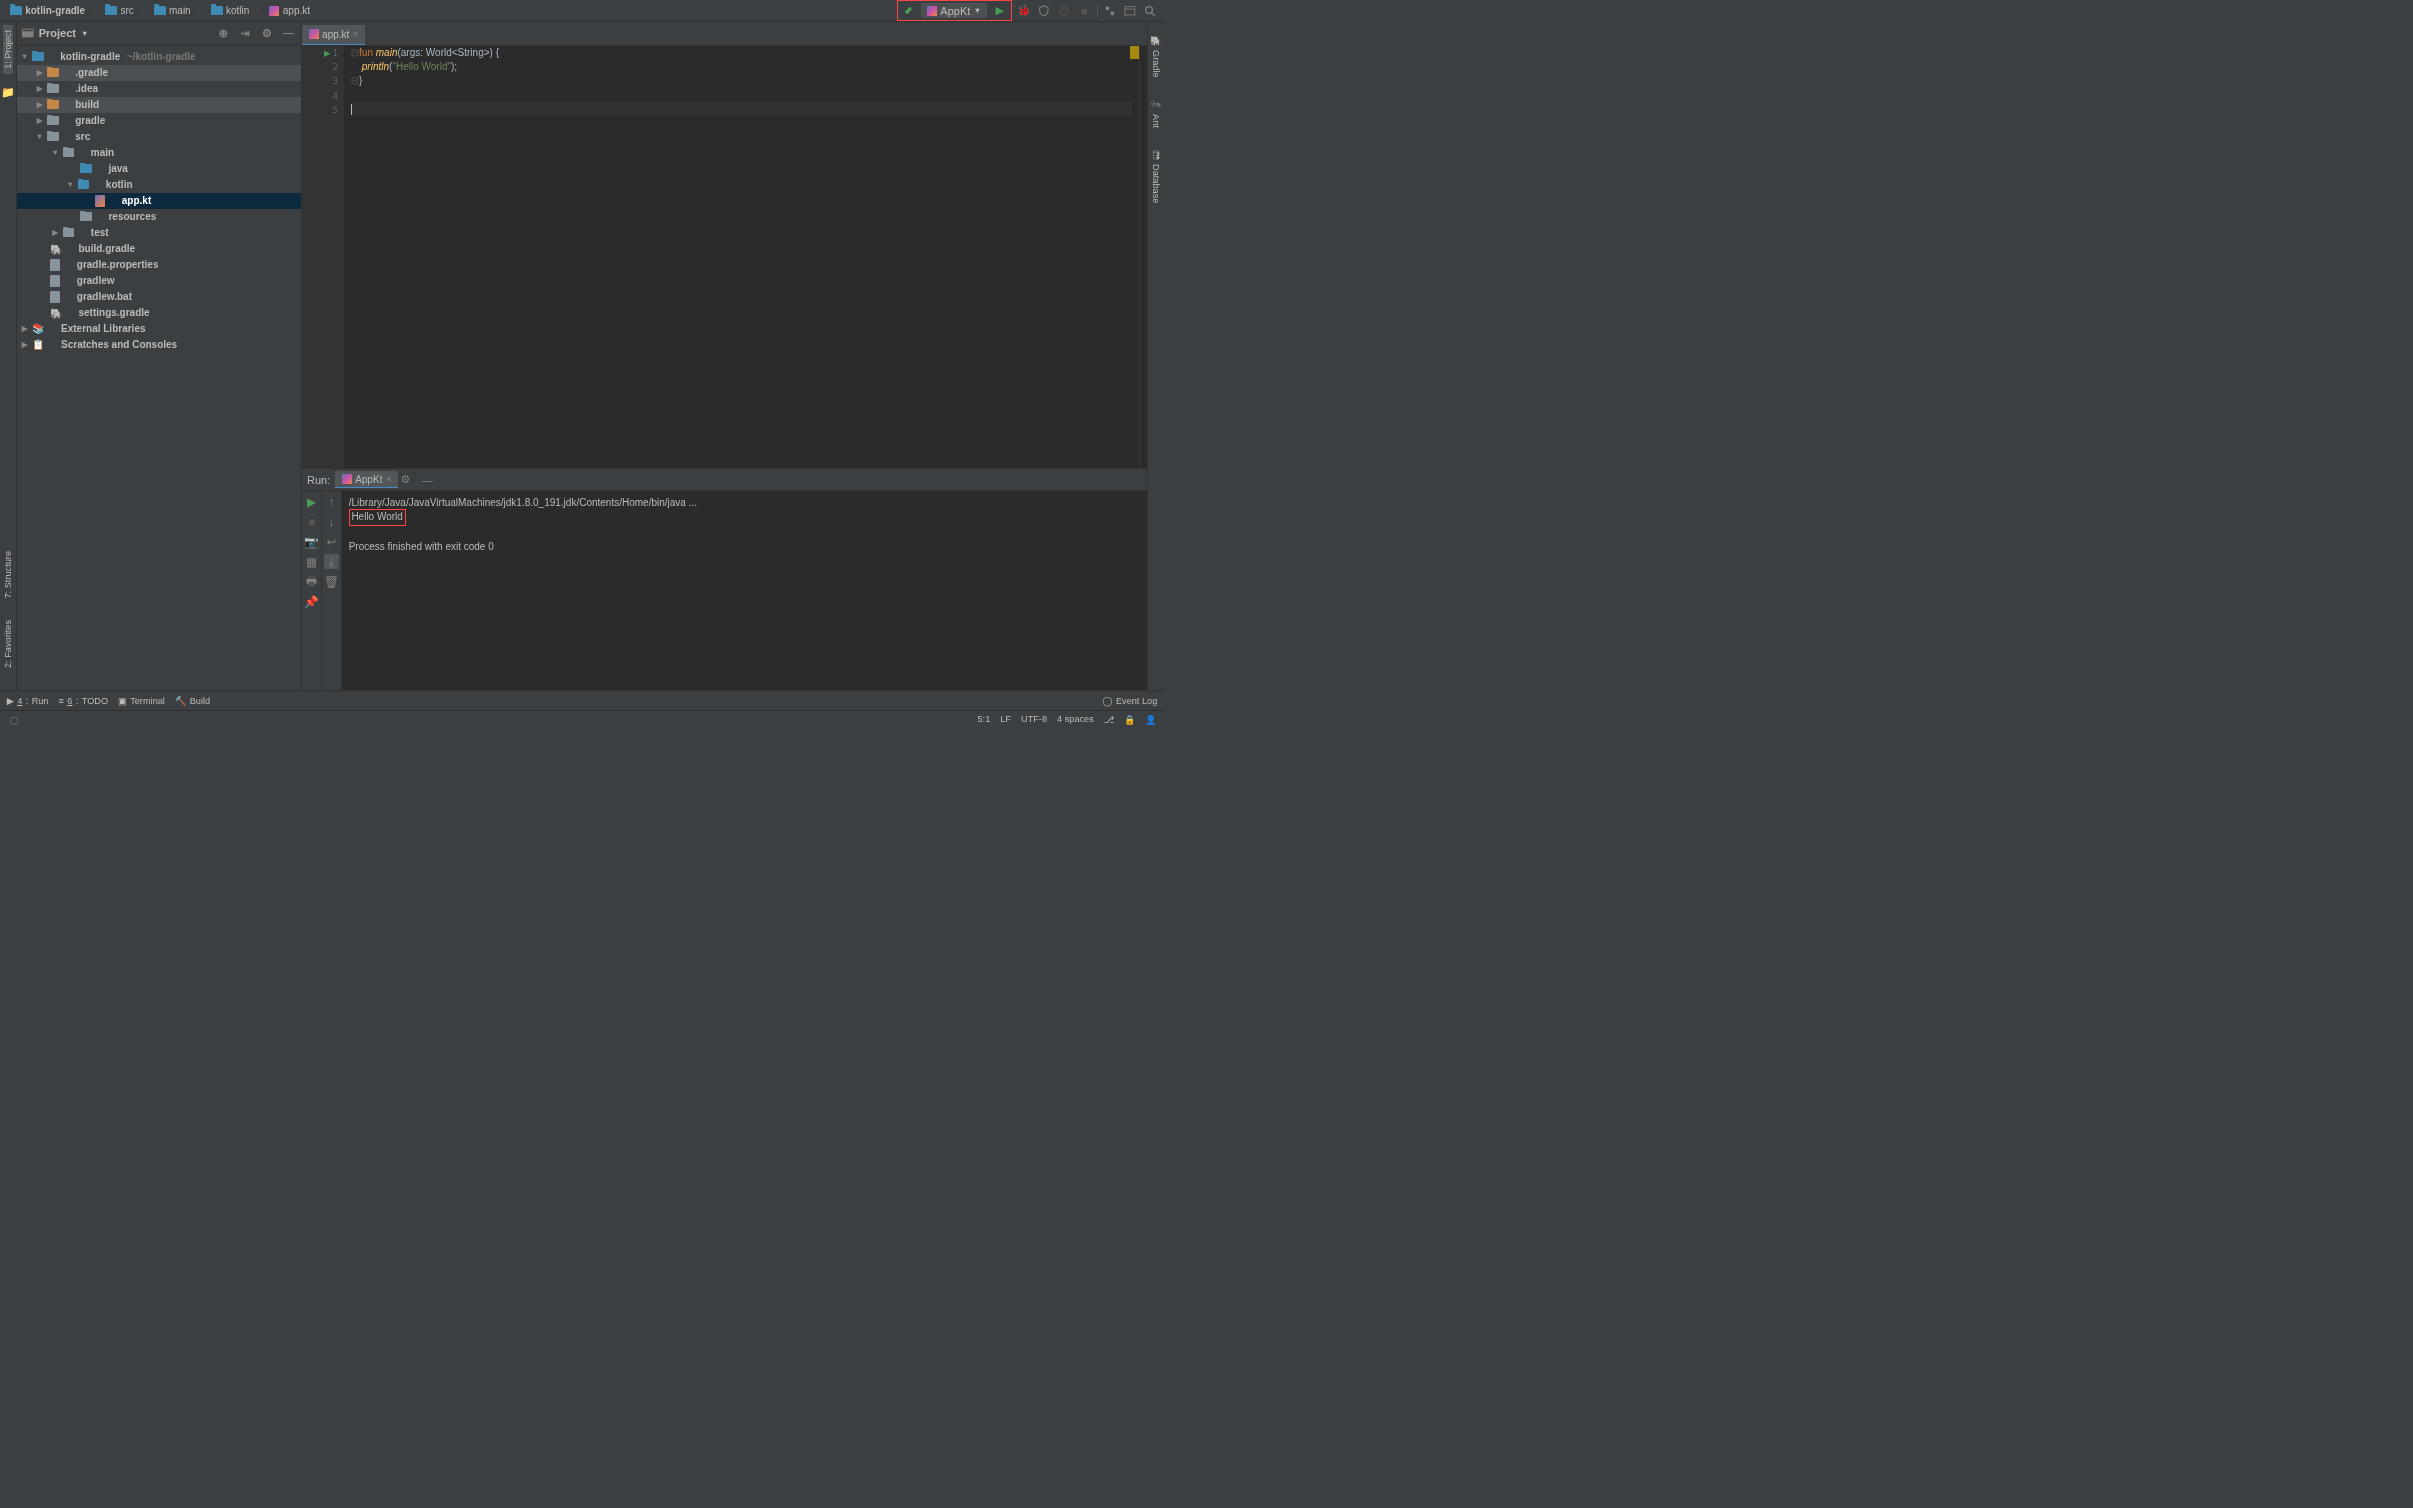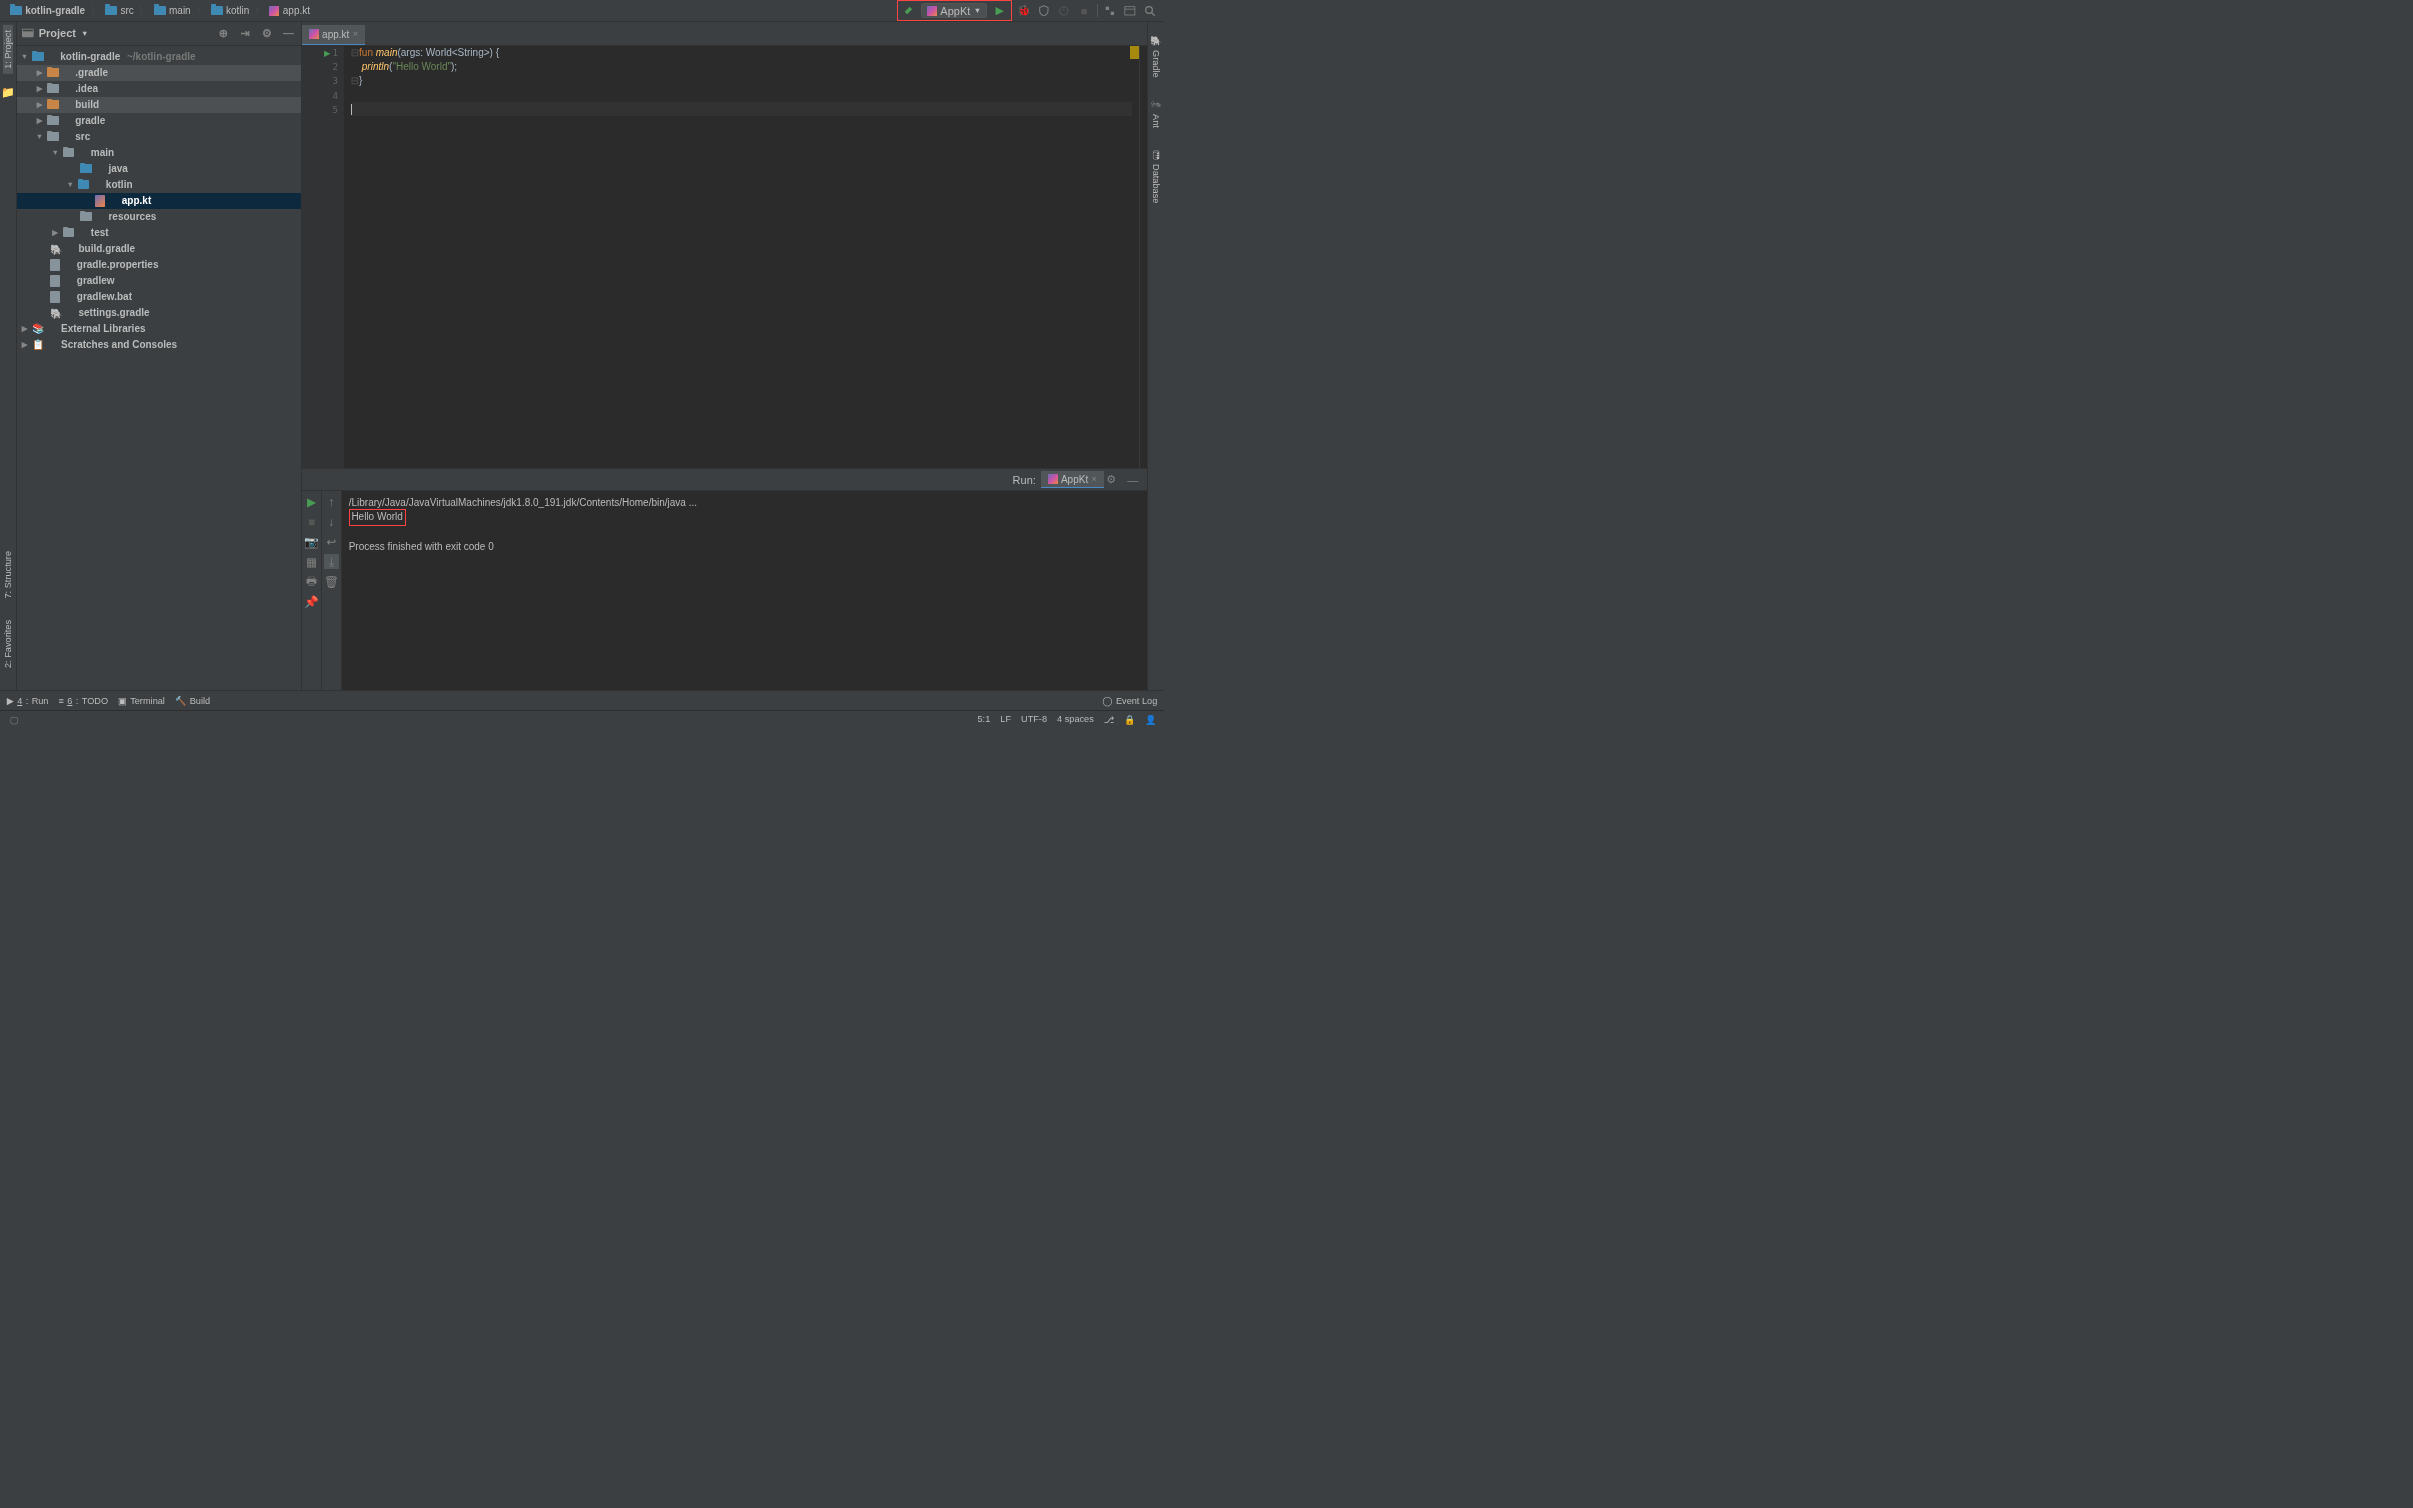--- a/index.html
+++ b/index.html
@@ -71,21 +71,21 @@
     .code-line .str { color: #6a8759; }
     .code-line .br { color: #a9b7c6; }
     .code-line .fold { color: #575757; }
     .code-line.current { background: #323232; }
     .caret { display: inline-block; width: 0.8px; height: 11.7px; background: #bbb; }
     .scroll-marker { position: absolute; right: 0; top: 0; width: 8.4px; height: 13.4px; background: #a68a0d; }
     .editor-right-edge { width: 8.4px; background: #2b2b2b; border-left: 0.8px solid #3a3a3a; position: relative; }
     
     
     .run-panel { height: 222px; background: #2b2b2b; border-top: 1.7px solid #323232; display: flex; flex-direction: column; }
-    .run-header { display: flex; align-items: center; height: 22px; background: #3c3f41; border-bottom: 0.8px solid #323232; justify-content: flex-end; padding-right: 6.7px; }
+    .run-header { display: flex; align-items: center; height: 22px; background: #3c3f41; border-bottom: 0.8px solid #323232; justify-content: flex-start; padding-right: 6.7px; }
     .run-header-left { display: flex; align-items: center; gap: 5px; padding-left: 5px; }
     .run-tab { display: flex; align-items: center; gap: 3.4px; padding: 2.5px 6.7px; border-bottom: 1.7px solid #4a88c7; background: #515658; font-size: 10px; }
     .run-body { flex: 1; display: flex; }
     .run-toolbar-left { width: 20px; background: #3c3f41; border-right: 0.8px solid #323232; display: flex; flex-direction: column; align-items: center; padding-top: 3.4px; gap: 5px; }
     .run-toolbar-left2 { width: 20px; background: #3c3f41; border-right: 0.8px solid #323232; display: flex; flex-direction: column; align-items: center; padding-top: 3.4px; gap: 5px; }
     .run-btn { width: 15px; height: 15px; display: flex; align-items: center; justify-content: center; cursor: pointer; color: #808080; font-size: 11.7px; }
     .run-btn.active { background: #515658; }
     .run-output { flex: 1; padding: 5px 6.7px; font-family: 'Menlo', monospace; font-size: 10px; color: #bbbbbb; line-height: 14.2px; }
     .out-highlight { border: 1.7px solid #ff4444; padding: 0 1.7px; display: inline-block; margin-top: -0.8px; }
     

